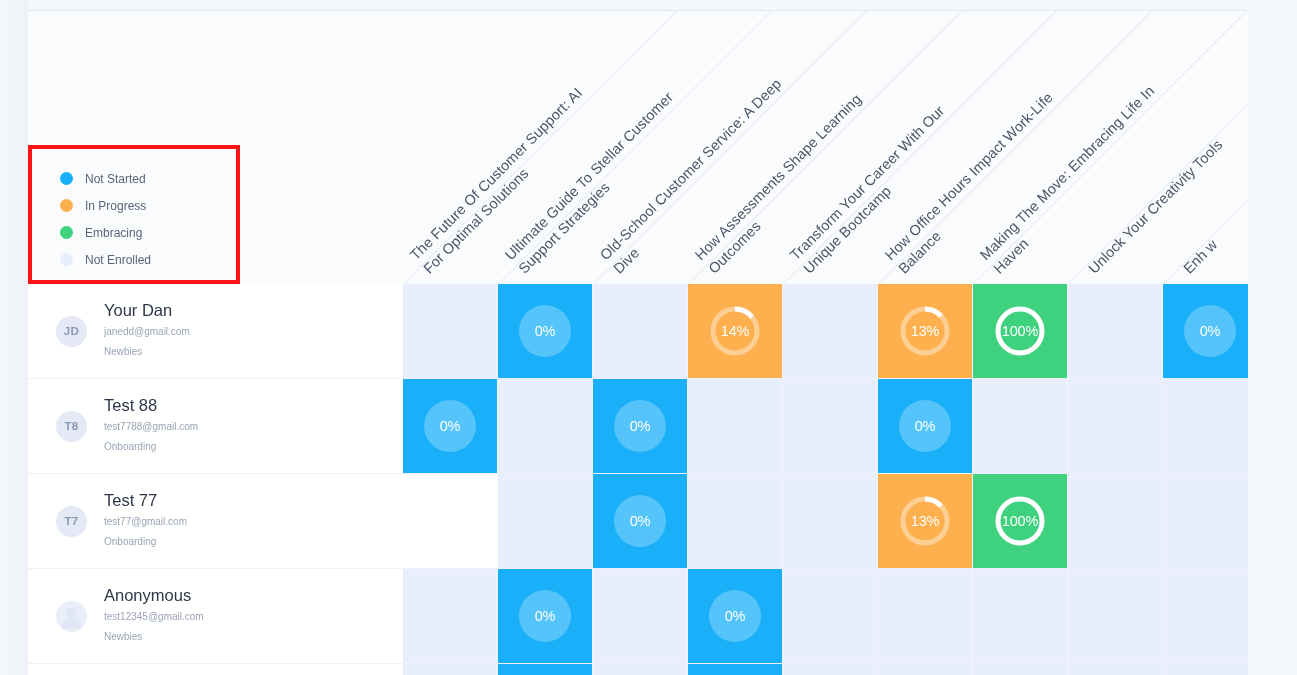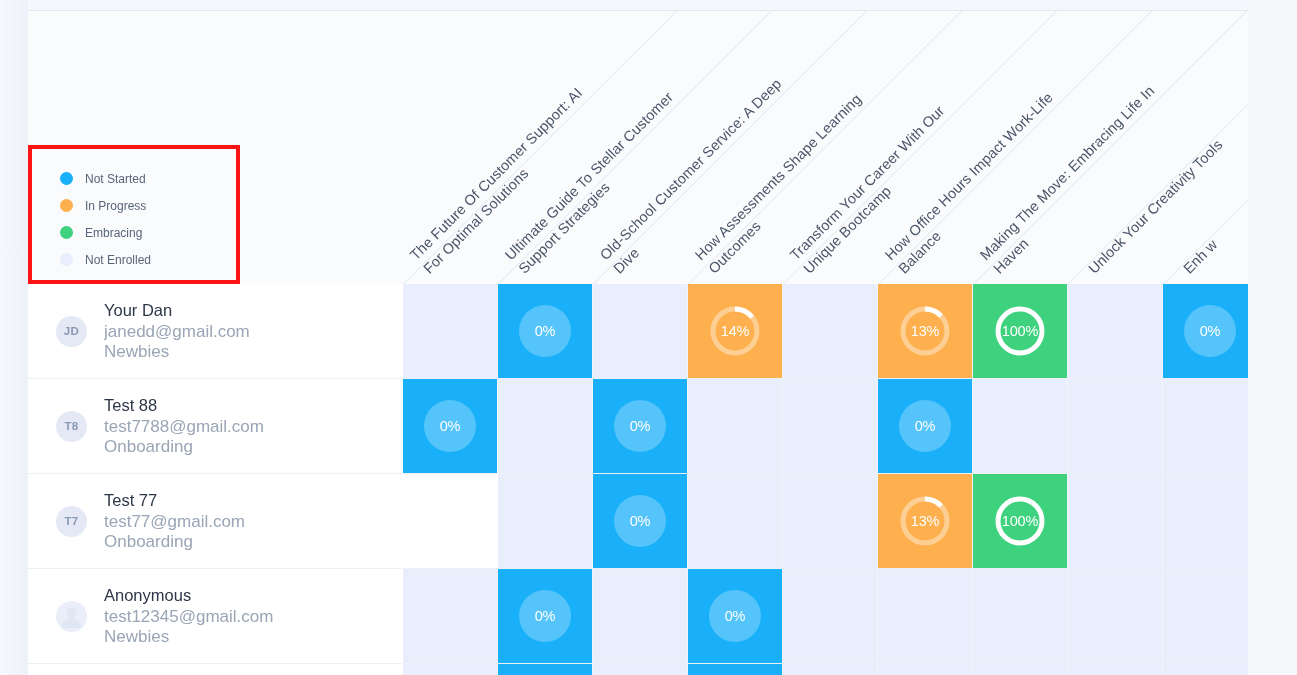--- a/index.html
+++ b/index.html
@@ -159,21 +159,21 @@
   }
   .avatar.anon { background: #eaeef8; }
   .user-meta { overflow: hidden; }
   .user-name {
     font-size: 16.5px;
     color: #2d3748;
     line-height: 21px;
     margin-bottom: 1px;
   }
   .user-email, .user-group {
-    font-size: 17px;
+    font-size: 10px;
     color: #9aa5b6;
     line-height: 20px;
   }
   
   .cells {
     position: absolute;
     left: 375px;
     top: 0;
     width: 845px;
     height: 94px;

